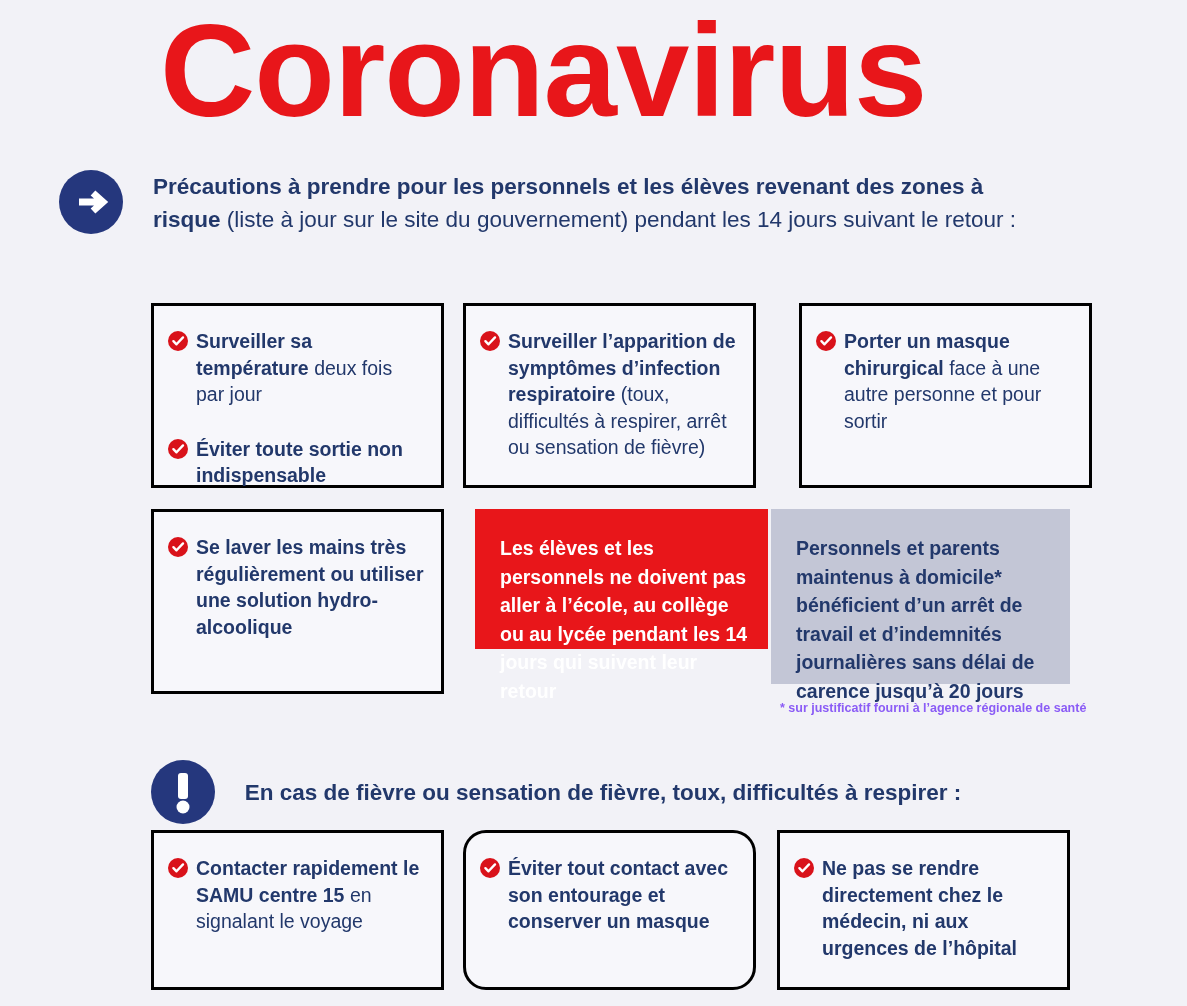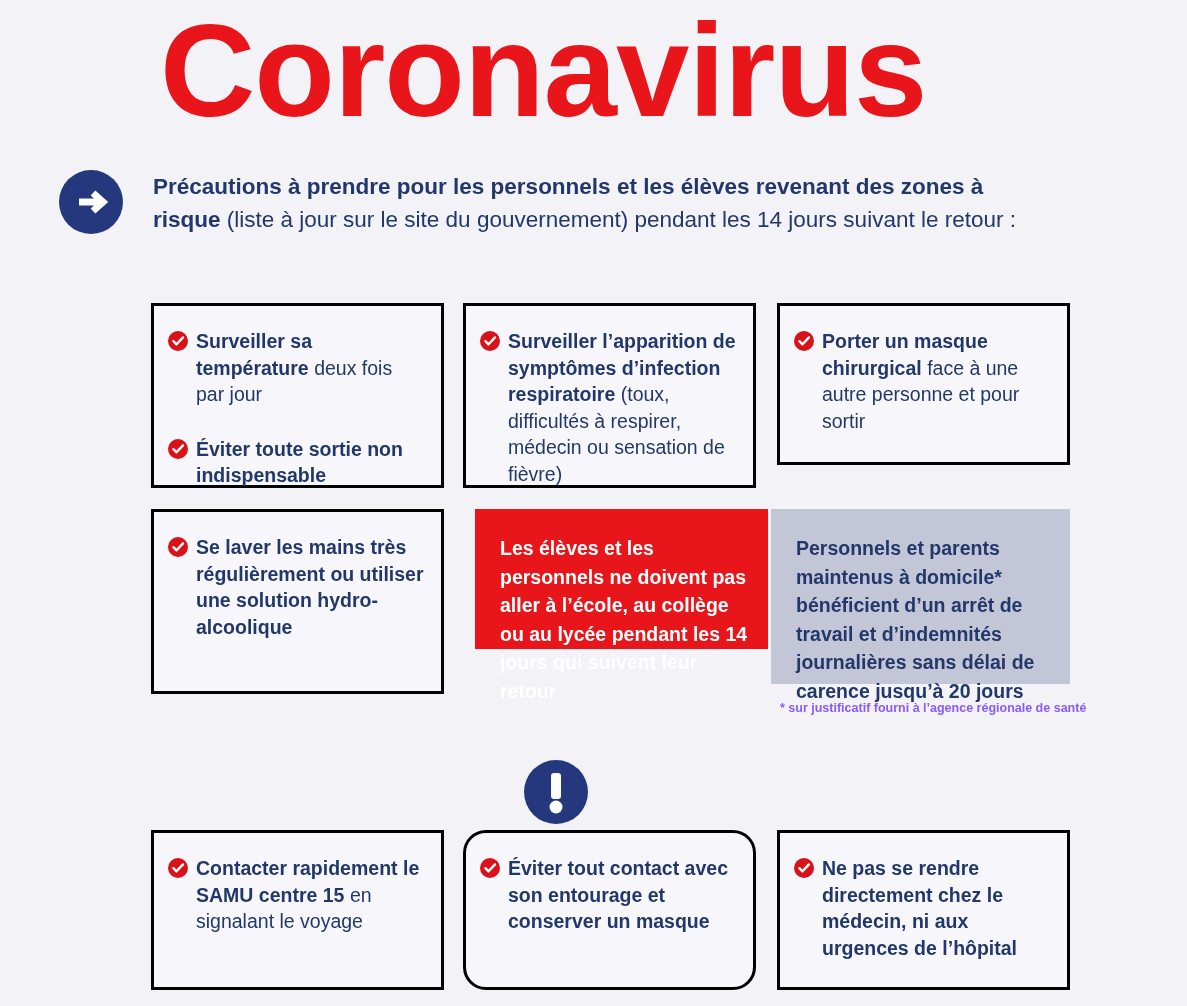--- a/index.html
+++ b/index.html
@@ -151,25 +151,25 @@
   </span>
 </div>
 
 <div class="card" style="left:463px; top:303px; width:293px; height:185px;">
   <span class="bullet">
     <span class="chk">
       <svg width="20" height="20" viewBox="0 0 20 20">
           <circle cx="10" cy="10" r="10" fill="#d9121a"></circle>
           <path d="M5.4 10.2 l3.1 3.1 L15 6.4" fill="none" stroke="#ffffff" stroke-width="2.4" stroke-linecap="round" stroke-linejoin="round"></path>
         </svg>
-    </span><b>Surveiller l’apparition de symptômes d’infection respiratoire </b><span>(toux, difficultés à respirer, médecin ou sensation de fièvre)</span>
-  </span>
-</div>
-
-<div class="card" style="left:777px; top:303px; width:293px; height:162px;">
+    </span><b>Surveiller l’apparition de symptômes d’infection respiratoire </b><span>(toux, difficultés à respirer, arrêt ou sensation de fièvre)</span>
+  </span>
+</div>
+
+<div class="card" style="left:799px; top:303px; width:293px; height:185px;">
   <span class="bullet">
     <span class="chk">
       <svg width="20" height="20" viewBox="0 0 20 20">
           <circle cx="10" cy="10" r="10" fill="#d9121a"></circle>
           <path d="M5.4 10.2 l3.1 3.1 L15 6.4" fill="none" stroke="#ffffff" stroke-width="2.4" stroke-linecap="round" stroke-linejoin="round"></path>
         </svg>
     </span><b>Porter un masque chirurgical </b><span>face à une autre personne et pour sortir</span>
   </span>
 </div>
 
@@ -194,20 +194,23 @@
 
 <div class="footnote" style="left:780px; top:700px; width:300px;">* sur justificatif fourni à l’agence régionale de santé</div>
 
 <div class="section-head" style="left:36px; top:760px; width:1040px; align-items:center;">
   <div class="badge">
     <svg width="64" height="64" viewBox="0 0 64 64" aria-hidden="true">
       <rect x="27" y="13" width="10" height="26" rx="3" fill="#ffffff"></rect>
       <circle cx="32" cy="47" r="6.5" fill="#ffffff"></circle>
     </svg>
   </div>
+  <div class="section-text" style="margin-top:0;">
+    <b>En cas de fièvre ou sensation de fièvre, toux, difficultés à respirer :</b>
+  </div>
 </div>
 
 <div class="card" style="left:151px; top:830px; width:293px; height:160px;">
   <span class="bullet">
     <span class="chk">
       <svg width="20" height="20" viewBox="0 0 20 20">
           <circle cx="10" cy="10" r="10" fill="#d9121a"></circle>
           <path d="M5.4 10.2 l3.1 3.1 L15 6.4" fill="none" stroke="#ffffff" stroke-width="2.4" stroke-linecap="round" stroke-linejoin="round"></path>
         </svg>
     </span><b>Contacter rapidement le SAMU centre 15 </b><span>en signalant le voyage</span>

